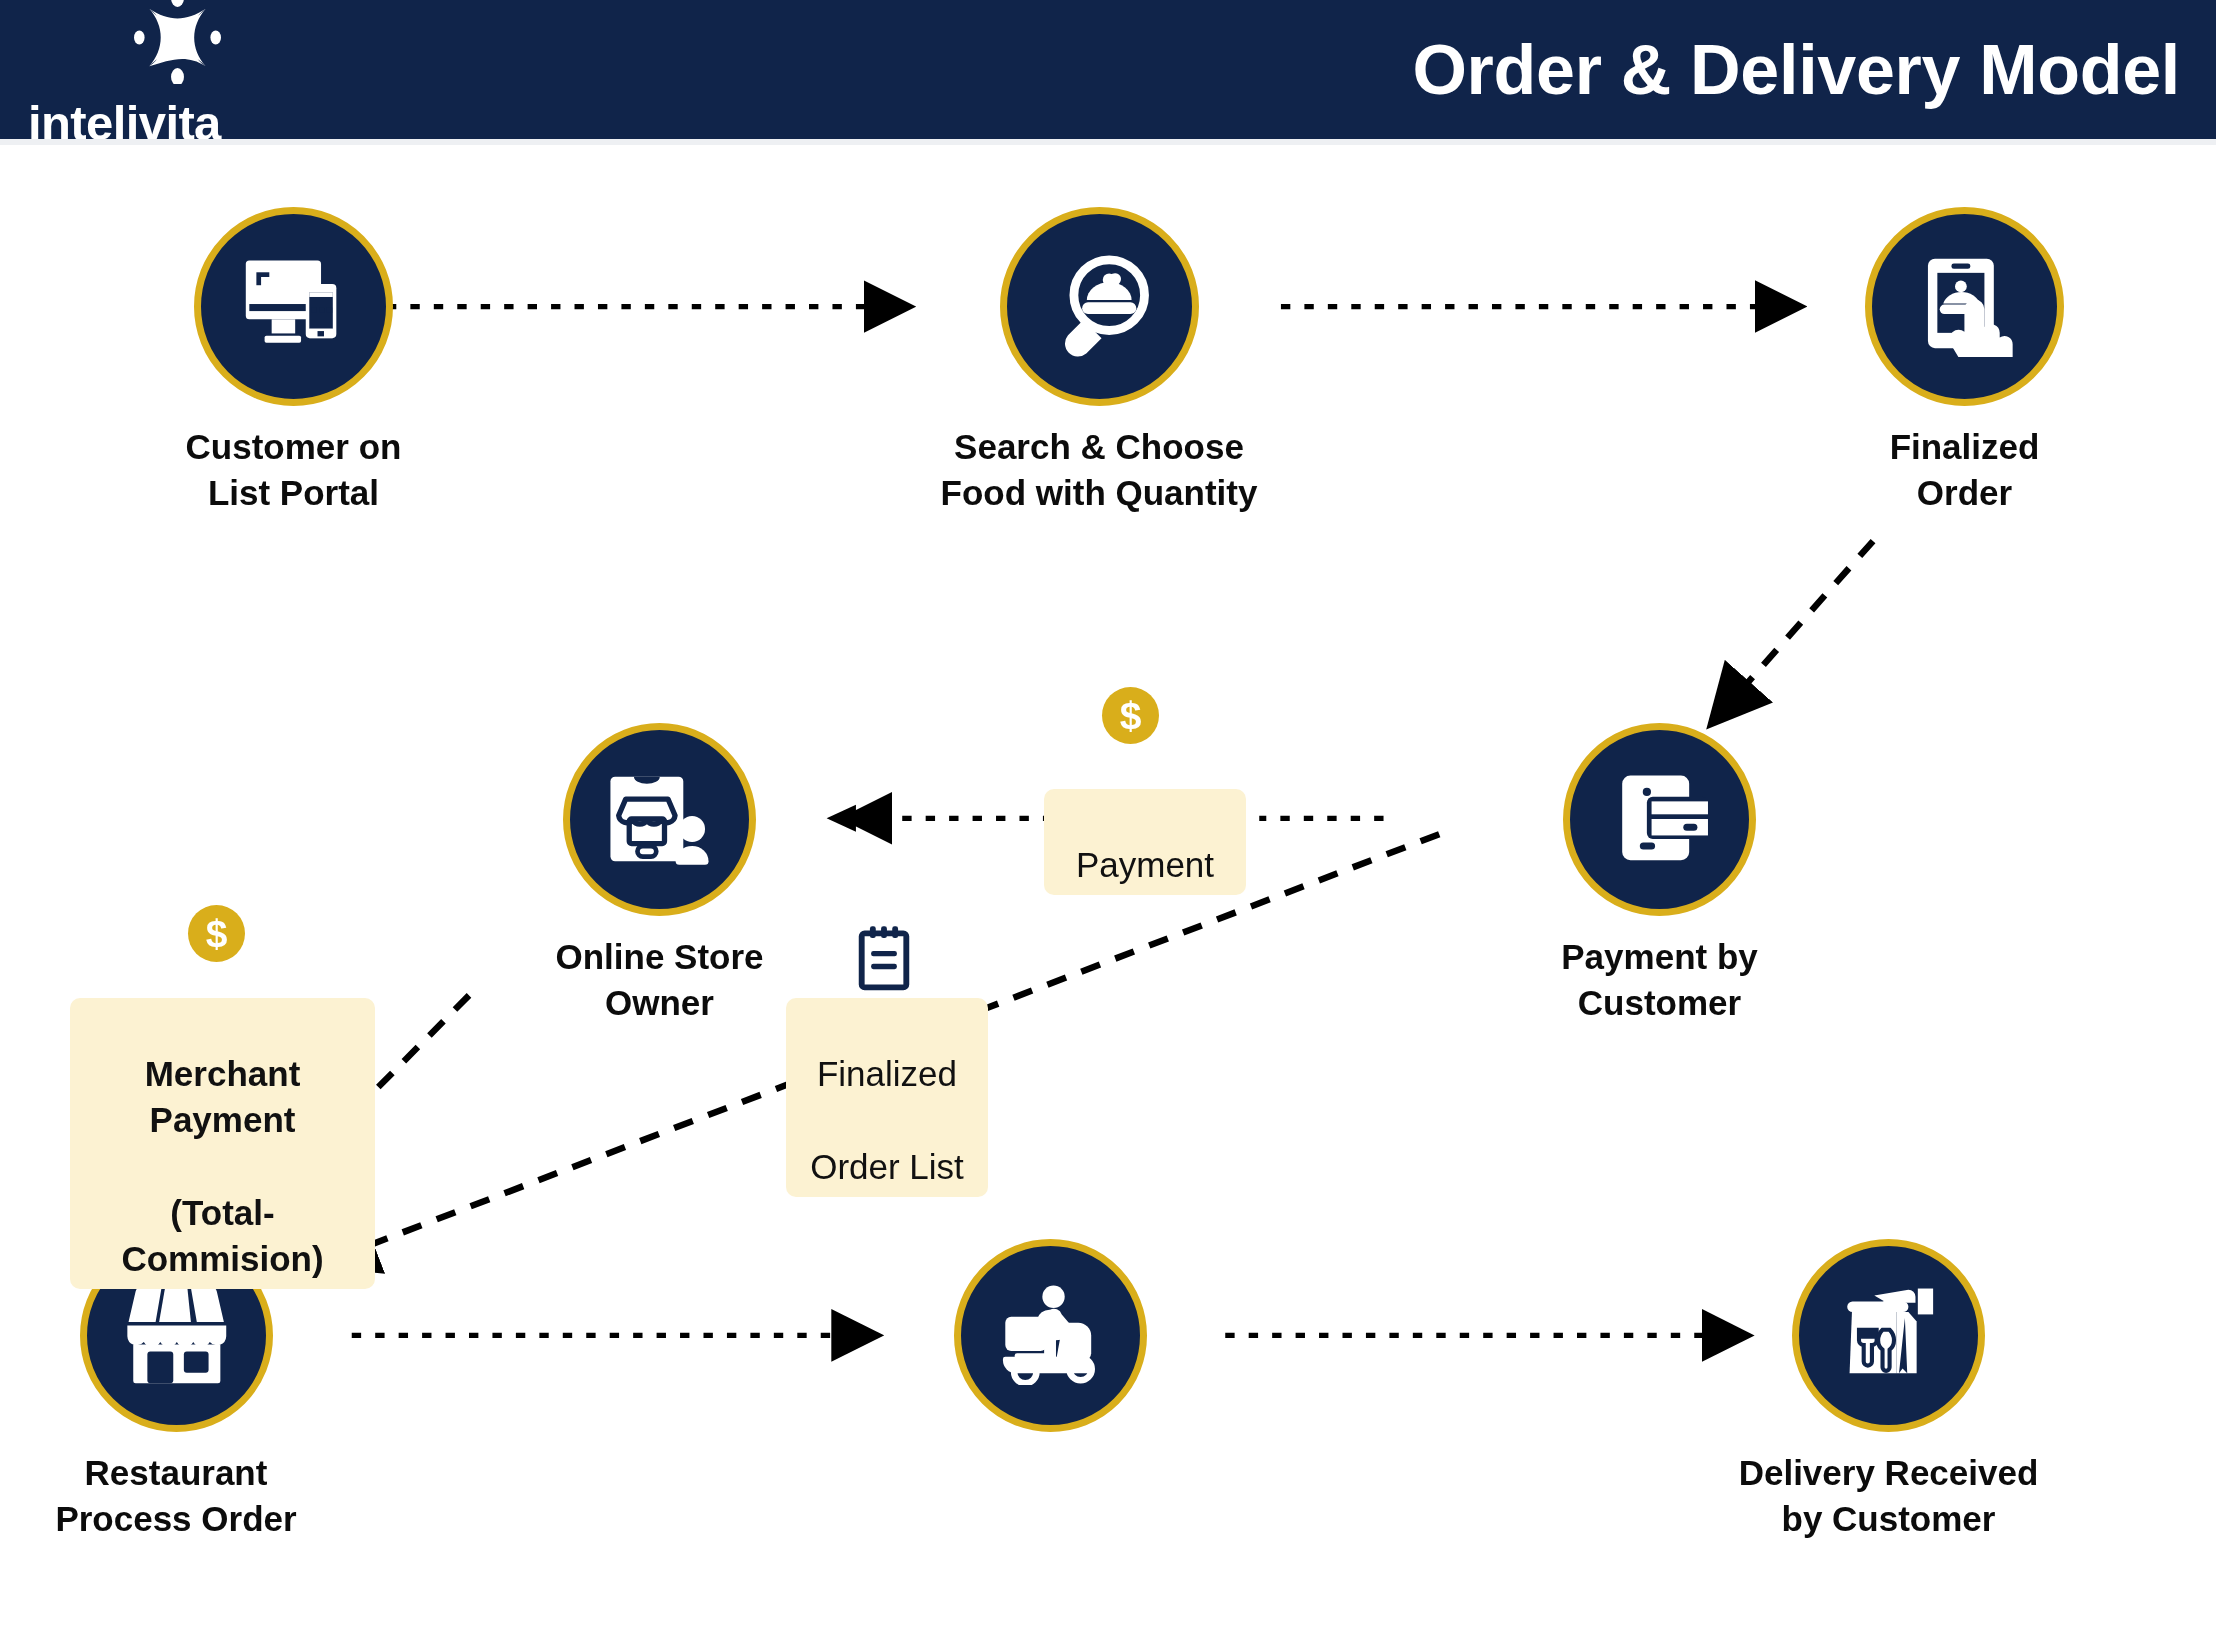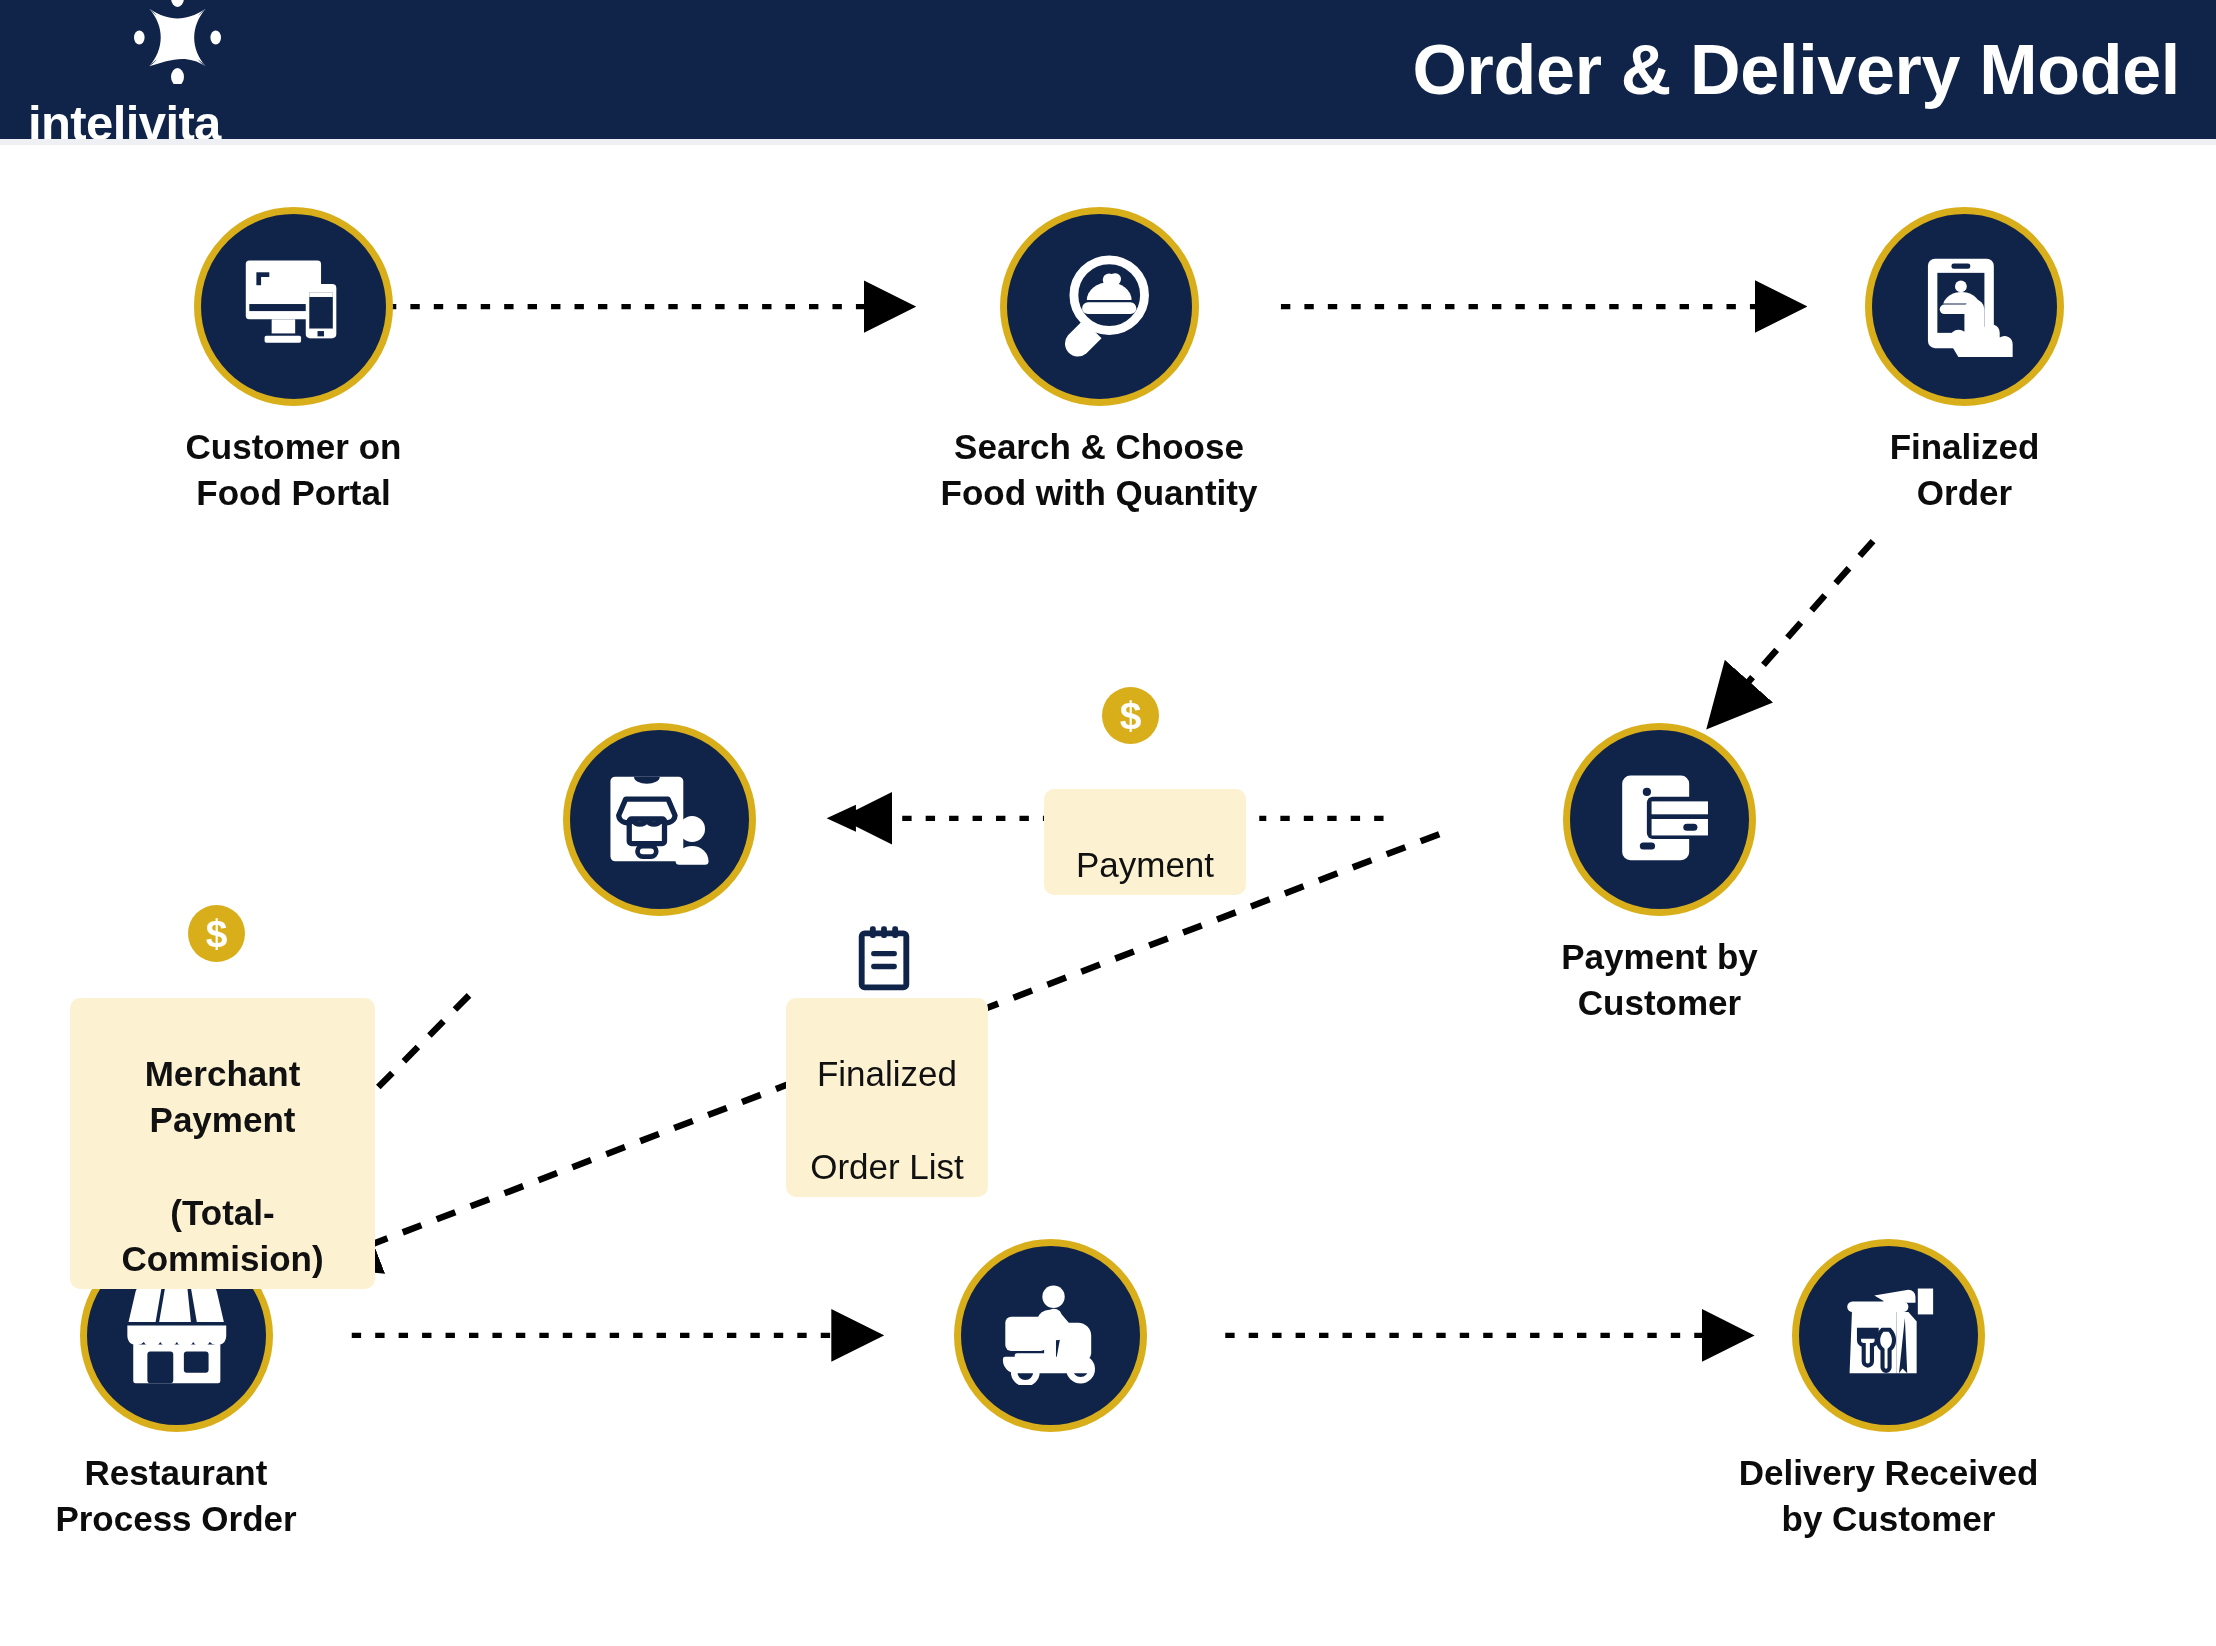--- a/index.html
+++ b/index.html
@@ -141,21 +141,21 @@
           <rect x="116" y="60" width="40" height="62" fill="#10244a"></rect>
           <rect x="116" y="60" width="40" height="8" fill="#fff"></rect>
           <rect x="120" y="86" width="9" height="9" fill="#10244a"></rect>
           <rect x="133" y="86" width="9" height="9" fill="#10244a"></rect>
           <rect x="146" y="86" width="9" height="9" fill="#10244a"></rect>
           <rect x="116" y="122" width="40" height="16" fill="#fff"></rect>
           <rect x="130" y="126" width="11" height="9" fill="#10244a"></rect>
         </svg>
       </span>
     </div>
-    <div class="node-label"><span>Customer on</span><br><span>Food Portal</span></div>
+    <div class="node-label"><span>Customer on</span><br><span>List Portal</span></div>
   </div>
 
   <div class="node" style="left:847px; top:62px; width:504px;">
     <div class="circle big">
       <span>
         <svg width="103" height="103" viewBox="0 0 175 175">
           <circle cx="104" cy="70" r="60" fill="none" stroke="#fff" stroke-width="15"></circle>
           <path d="M60 112 L34 138 a22 22 0 0 0 31 31 L91 143 Z" fill="#fff"></path>
           <path d="M104 42 a10 10 0 1 1 0 1 Z" fill="#fff"></path>
           <circle cx="104" cy="44" r="11" fill="#fff"></circle>
@@ -191,20 +191,21 @@
           <path d="M12 8 h108 a8 8 0 0 1 8 8 v128 a8 8 0 0 1-8 8 H12 a8 8 0 0 1-8-8 V16 a8 8 0 0 1 8-8 Z" fill="#fff"></path>
           <path d="M44 8 h44 a22 12 0 0 1-44 0 Z" fill="#10244a"></path>
           <path d="M30 46 h72 l12 28 a14 14 0 0 1-24 8 a14 14 0 0 1-24 0 a14 14 0 0 1-24 0 a14 14 0 0 1-24-8 Z" fill="none" stroke="#10244a" stroke-width="9" stroke-linejoin="round"></path>
           <rect x="36" y="80" width="60" height="42" rx="4" fill="none" stroke="#10244a" stroke-width="9"></rect>
           <rect x="50" y="126" width="32" height="18" rx="9" fill="none" stroke="#10244a" stroke-width="8"></rect>
           <circle cx="143" cy="97" r="22" fill="#fff"></circle>
           <path d="M115 152 a28 26 0 0 1 56 0 a6 6 0 0 1-6 6 H121 a6 6 0 0 1-6-6 Z" fill="#fff"></path>
         </svg>
       </span>
     </div>
+    <div class="node-label"><span>Online Store</span><br><span>Owner</span></div>
   </div>
 
   <div class="node" style="left:1501px; top:578px; width:317px;">
     <div class="circle mid">
       <span>
         <svg width="103" height="94" viewBox="0 0 175 160">
           <path d="M12 6 h86 a14 14 0 0 1 14 14 v116 a14 14 0 0 1-14 14 H12 a14 14 0 0 1-14-14 V20 a14 14 0 0 1 14-14 Z" transform="translate(26,0)" fill="#fff"></path>
           <circle cx="66" cy="34" r="7" fill="#10244a"></circle>
           <rect x="54" y="120" width="26" height="12" rx="6" fill="#10244a"></rect>
           <rect x="66" y="42" width="104" height="72" rx="10" fill="#10244a"></rect>

